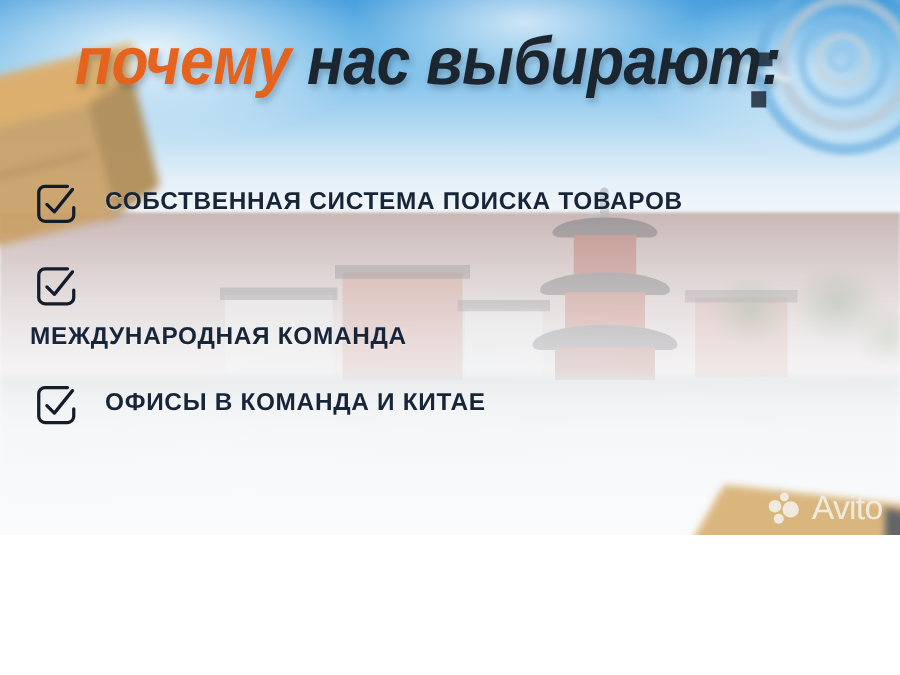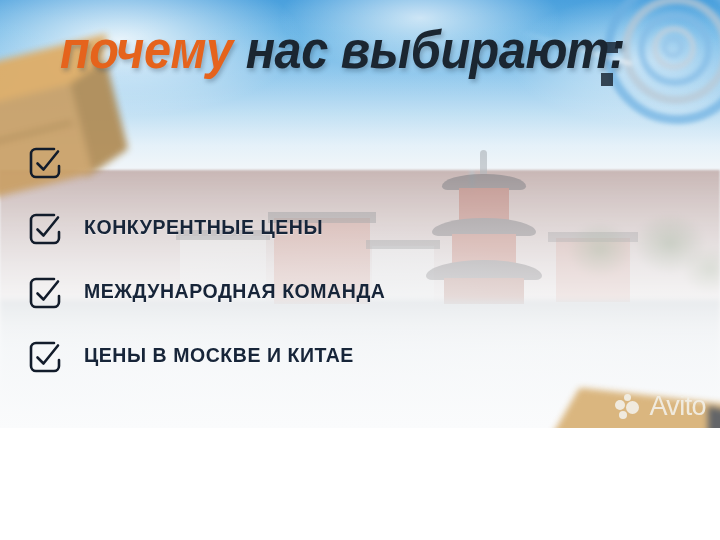--- a/index.html
+++ b/index.html
@@ -201,21 +201,21 @@
     line-height: 1.18;
     padding-top: 8px;
     white-space: pre-line;
     text-shadow: 0 1px 1px rgba(255,255,255,.45);
   }
 
   
   .feature.f0 { margin-bottom: 24px; }
   .feature.f1 { margin-bottom: 16px; }
   .feature.f2 { margin-bottom: 22px; }
-  .feature.f3 { margin-bottom: 22px; }
+  .feature.f3 { margin-bottom: 22px; flex-direction: column; }
   .feature.f4 { margin-bottom: 22px; }
 
   
   .avito {
     position: absolute;
     right: 14px; bottom: 8px;
     display: flex;
     align-items: center;
     opacity: .93;
   }
@@ -297,51 +297,43 @@
 
   <div class="features">
 
     <div class="feature f0">
       <span class="check-icon">
         <svg viewBox="0 0 42 42" fill="none" xmlns="http://www.w3.org/2000/svg">
           <path d="M30 7 H12 a5 5 0 0 0 -5 5 v18 a5 5 0 0 0 5 5 h18 a5 5 0 0 0 5 -5 v-6" stroke="#121c2b" stroke-width="2.6" stroke-linecap="round" fill="none"></path>
           <path d="M13.5 21.5 L19.5 27.5 L34 9.5" stroke="#121c2b" stroke-width="2.6" stroke-linecap="round" stroke-linejoin="round" fill="none"></path>
         </svg>
       </span>
+      <span class="feature-text">СОБСТВЕННАЯ СИСТЕМА ПОИСКА ТОВАРОВ</span>
     </div>
 
 
-    <div class="feature f2">
-      <span class="check-icon">
-        <svg viewBox="0 0 42 42" fill="none" xmlns="http://www.w3.org/2000/svg">
-          <path d="M30 7 H12 a5 5 0 0 0 -5 5 v18 a5 5 0 0 0 5 5 h18 a5 5 0 0 0 5 -5 v-6" stroke="#121c2b" stroke-width="2.6" stroke-linecap="round" fill="none"></path>
-          <path d="M13.5 21.5 L19.5 27.5 L34 9.5" stroke="#121c2b" stroke-width="2.6" stroke-linecap="round" stroke-linejoin="round" fill="none"></path>
-        </svg>
-      </span>
-      <span class="feature-text">КОНКУРЕНТНЫЕ ЦЕНЫ</span>
-    </div>
 
     <div class="feature f3">
       <span class="check-icon">
         <svg viewBox="0 0 42 42" fill="none" xmlns="http://www.w3.org/2000/svg">
           <path d="M30 7 H12 a5 5 0 0 0 -5 5 v18 a5 5 0 0 0 5 5 h18 a5 5 0 0 0 5 -5 v-6" stroke="#121c2b" stroke-width="2.6" stroke-linecap="round" fill="none"></path>
           <path d="M13.5 21.5 L19.5 27.5 L34 9.5" stroke="#121c2b" stroke-width="2.6" stroke-linecap="round" stroke-linejoin="round" fill="none"></path>
         </svg>
       </span>
       <span class="feature-text">МЕЖДУНАРОДНАЯ КОМАНДА</span>
     </div>
 
     <div class="feature f4">
       <span class="check-icon">
         <svg viewBox="0 0 42 42" fill="none" xmlns="http://www.w3.org/2000/svg">
           <path d="M30 7 H12 a5 5 0 0 0 -5 5 v18 a5 5 0 0 0 5 5 h18 a5 5 0 0 0 5 -5 v-6" stroke="#121c2b" stroke-width="2.6" stroke-linecap="round" fill="none"></path>
           <path d="M13.5 21.5 L19.5 27.5 L34 9.5" stroke="#121c2b" stroke-width="2.6" stroke-linecap="round" stroke-linejoin="round" fill="none"></path>
         </svg>
       </span>
-      <span class="feature-text">ЦЕНЫ В МОСКВЕ И КИТАЕ</span>
+      <span class="feature-text">ОФИСЫ В КОМАНДА И КИТАЕ</span>
     </div>
 
 
   </div>
 
   <div class="avito">
     <span class="avito-mark">
       <i class="d1"></i>
         <i class="d2"></i>
         <i class="d3"></i>

